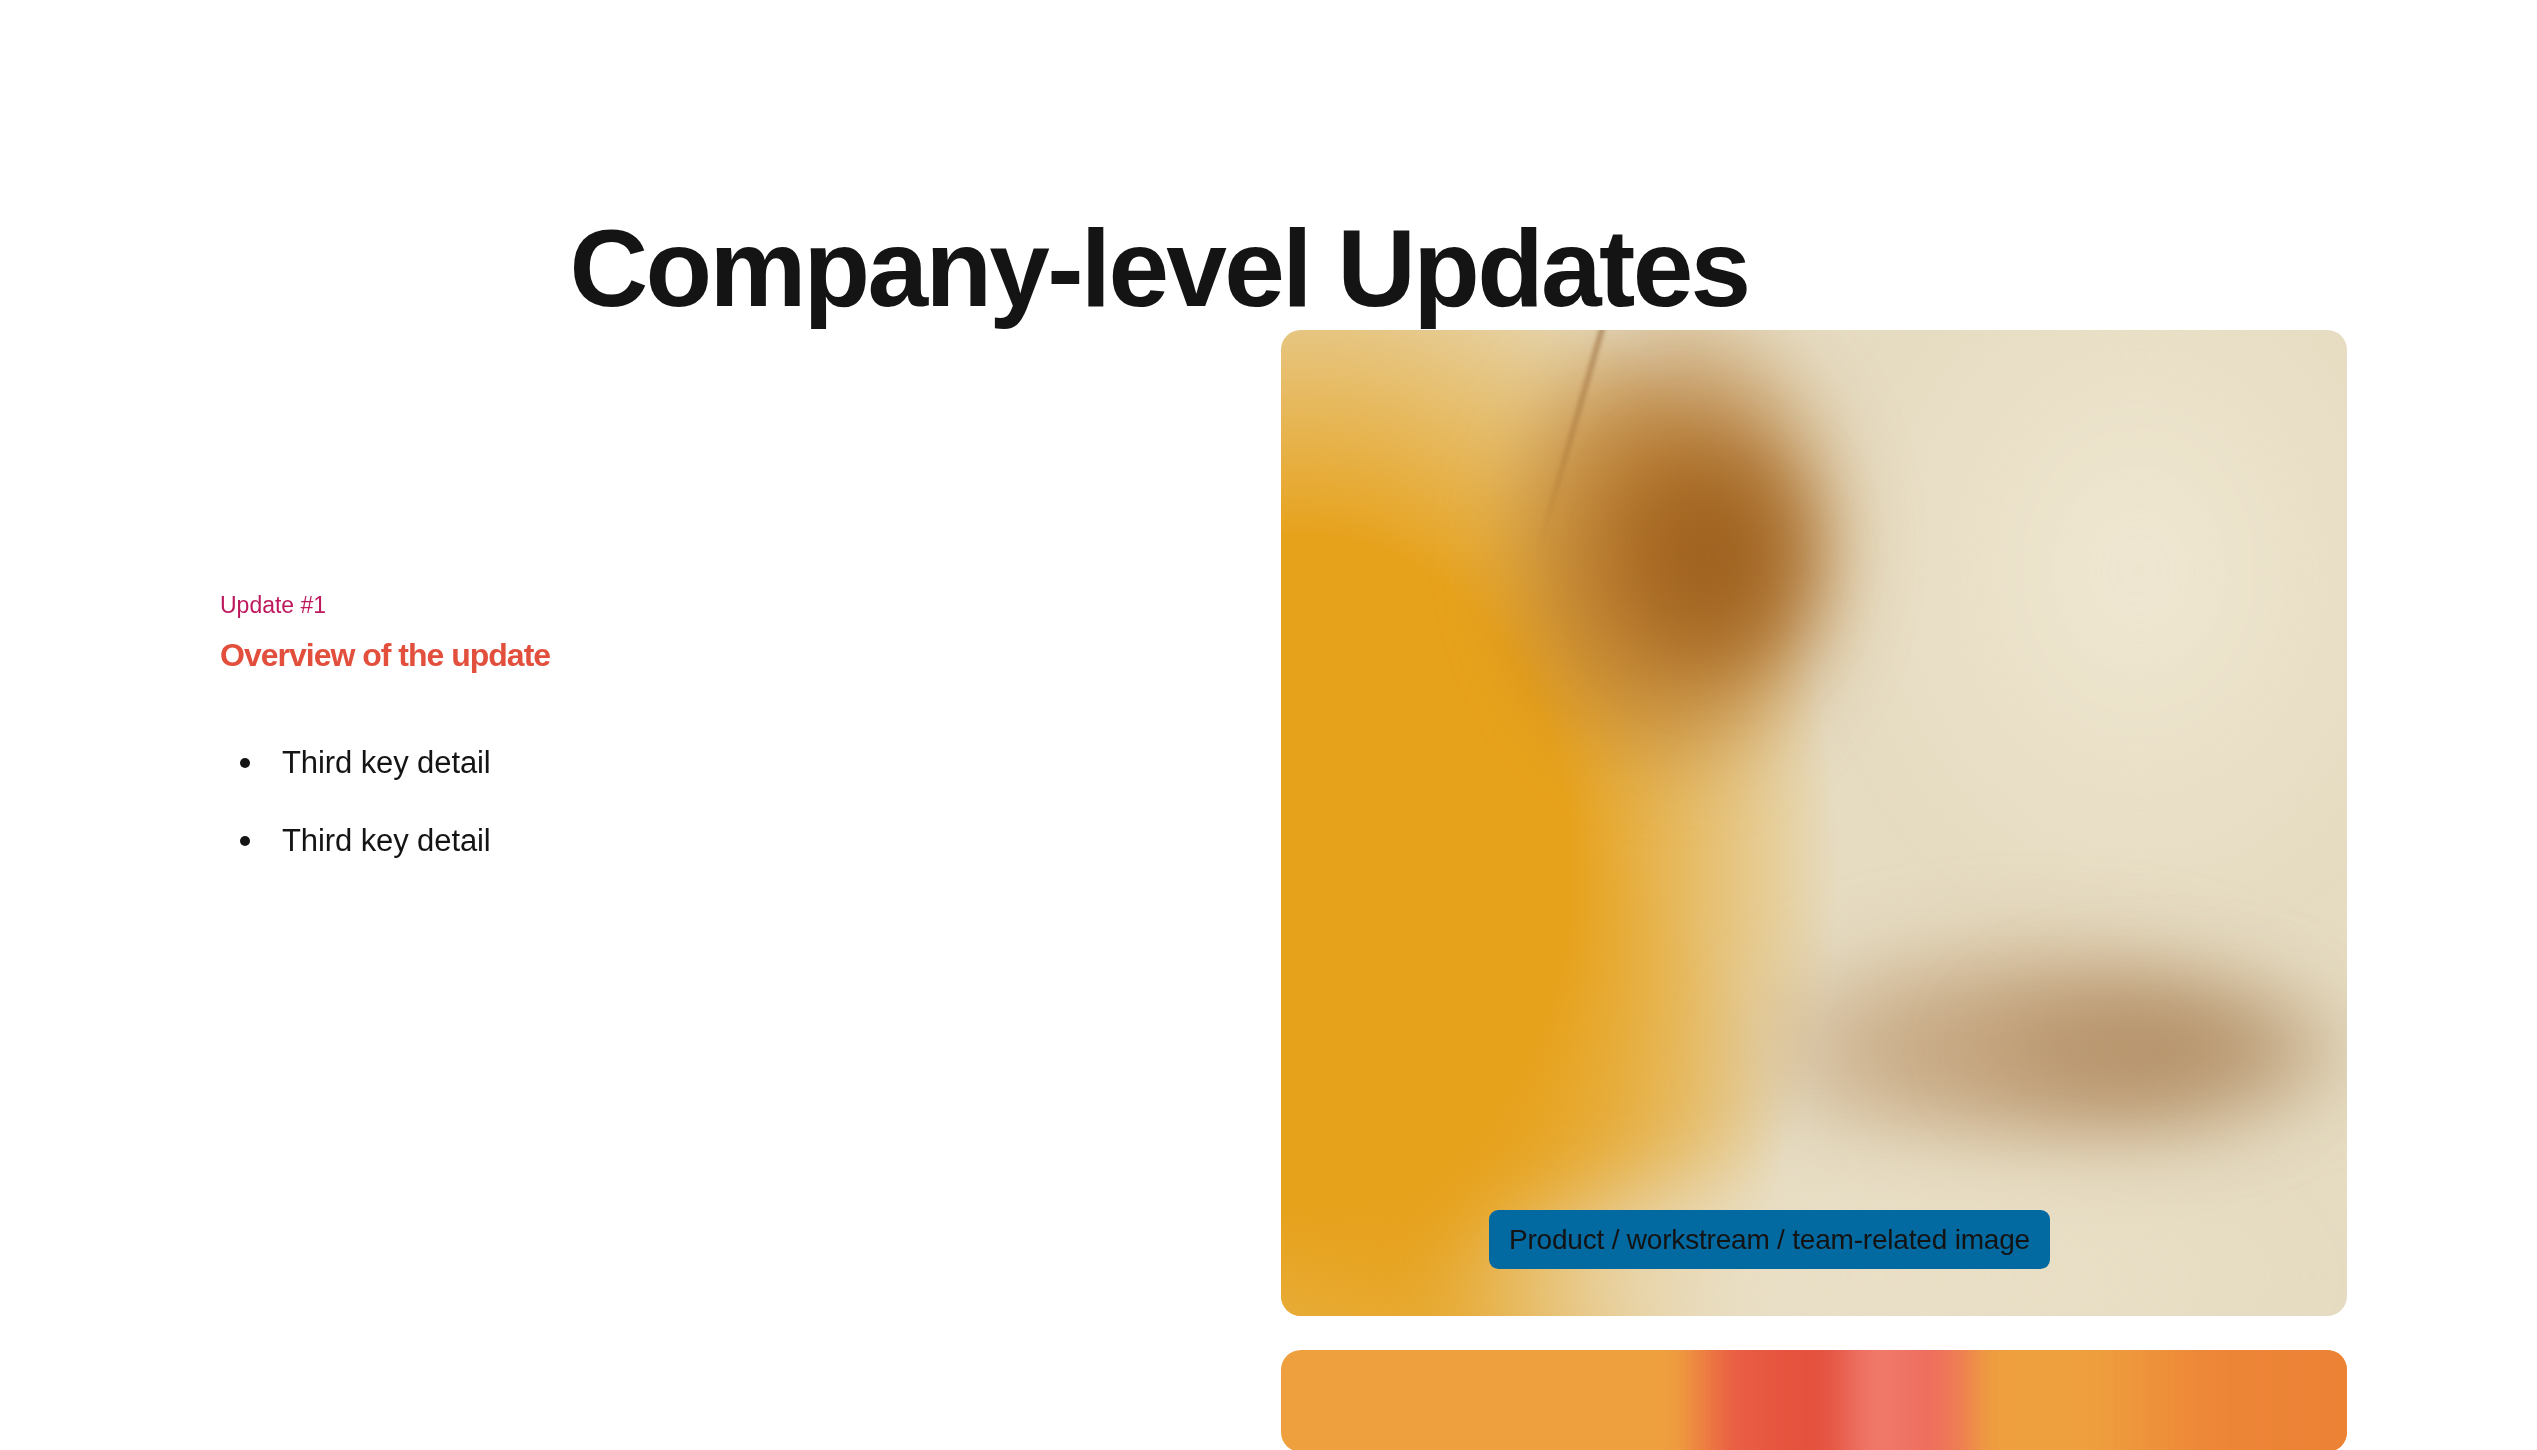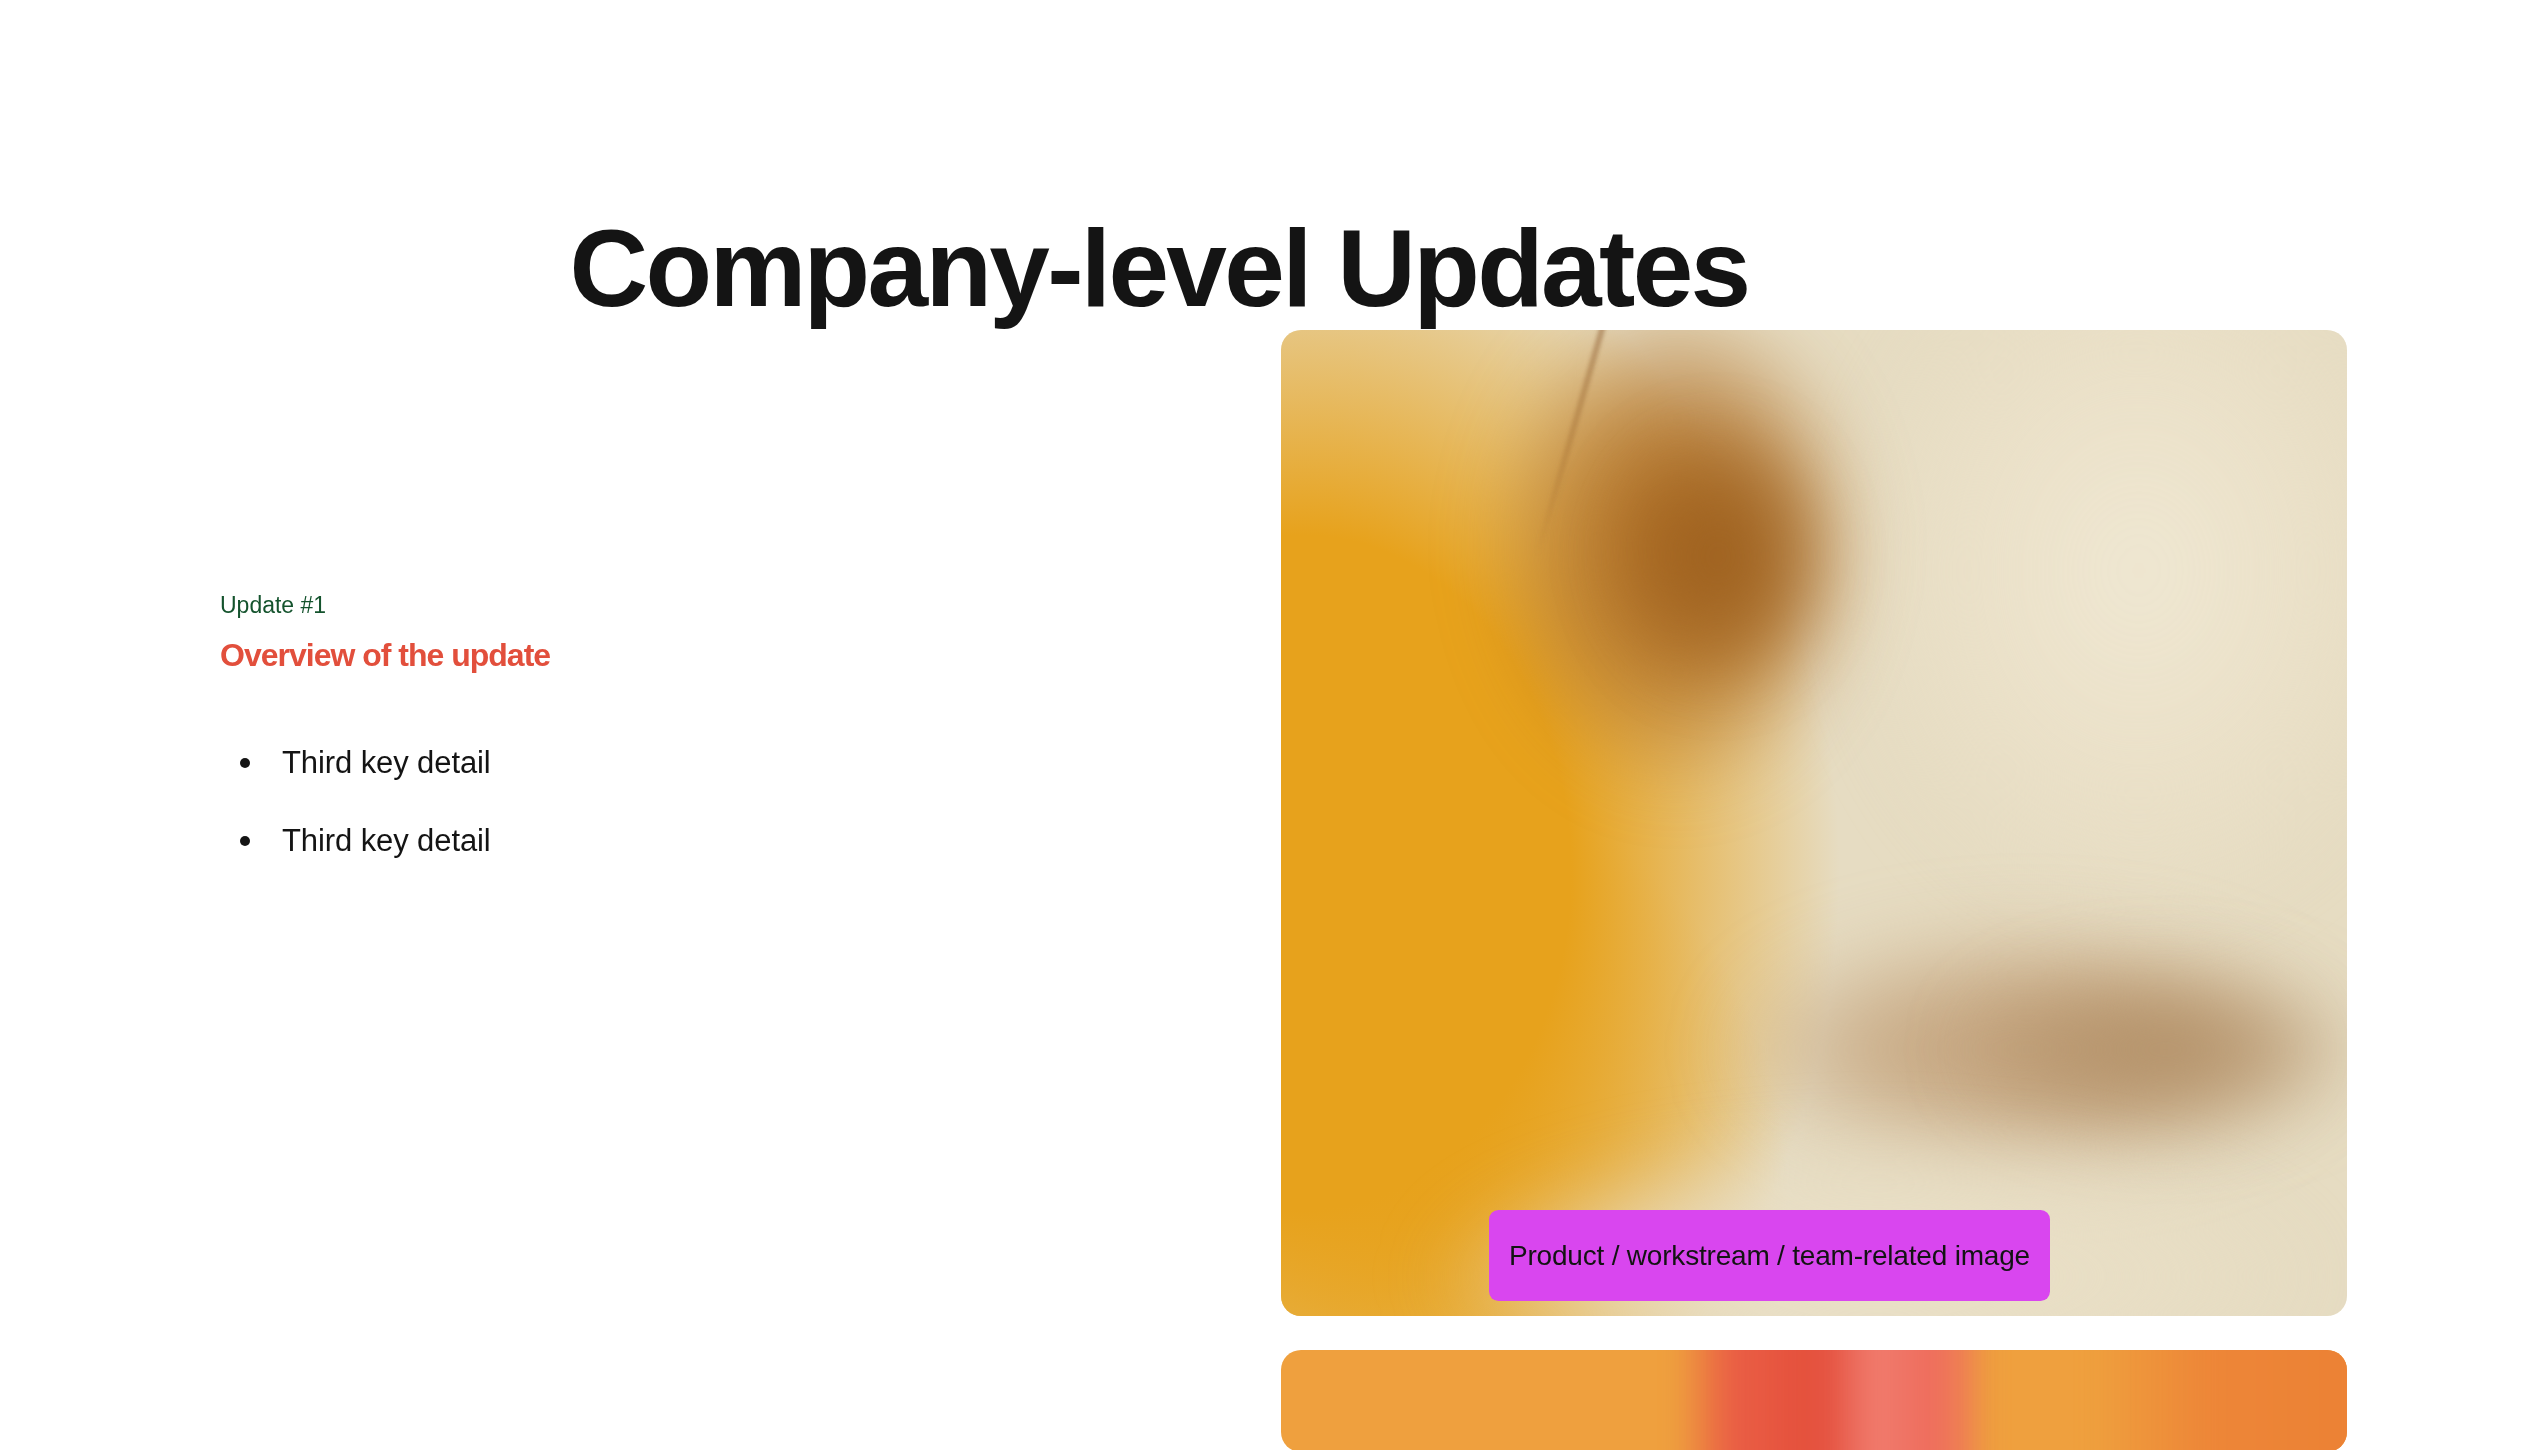--- a/index.html
+++ b/index.html
@@ -35,21 +35,21 @@
   
   .left-col {
     position: absolute;
     left: 220px;
     top: 591px;
     width: 954px;
   }
   .eyebrow {
     font-size: 23px;
     font-weight: 400;
-    color: #14532d;
+    color: #be185d;
     line-height: 1.3;
     letter-spacing: 0px;
   }
   .section-heading {
     margin-top: 16px;
     font-size: 32px;
     font-weight: 700;
     color: #E24F3C;
     letter-spacing: -1px;
     line-height: 1.15;
@@ -182,22 +182,22 @@
   }
 
   
   .caption-badge {
     position: absolute;
     left: 208px;
     top: 880px;
     height: 59px;
     display: flex;
     align-items: center;
-    padding: 16px 20px;
-    background: #d946ef;
+    padding: 0 20px;
+    background: #0369a1;
     border-radius: 9.4px;
     font-size: 28px;
     font-weight: 400;
     color: #131313;
     letter-spacing: -0.2px;
     white-space: nowrap;
   }
 </style>
 </head>
 <body>

